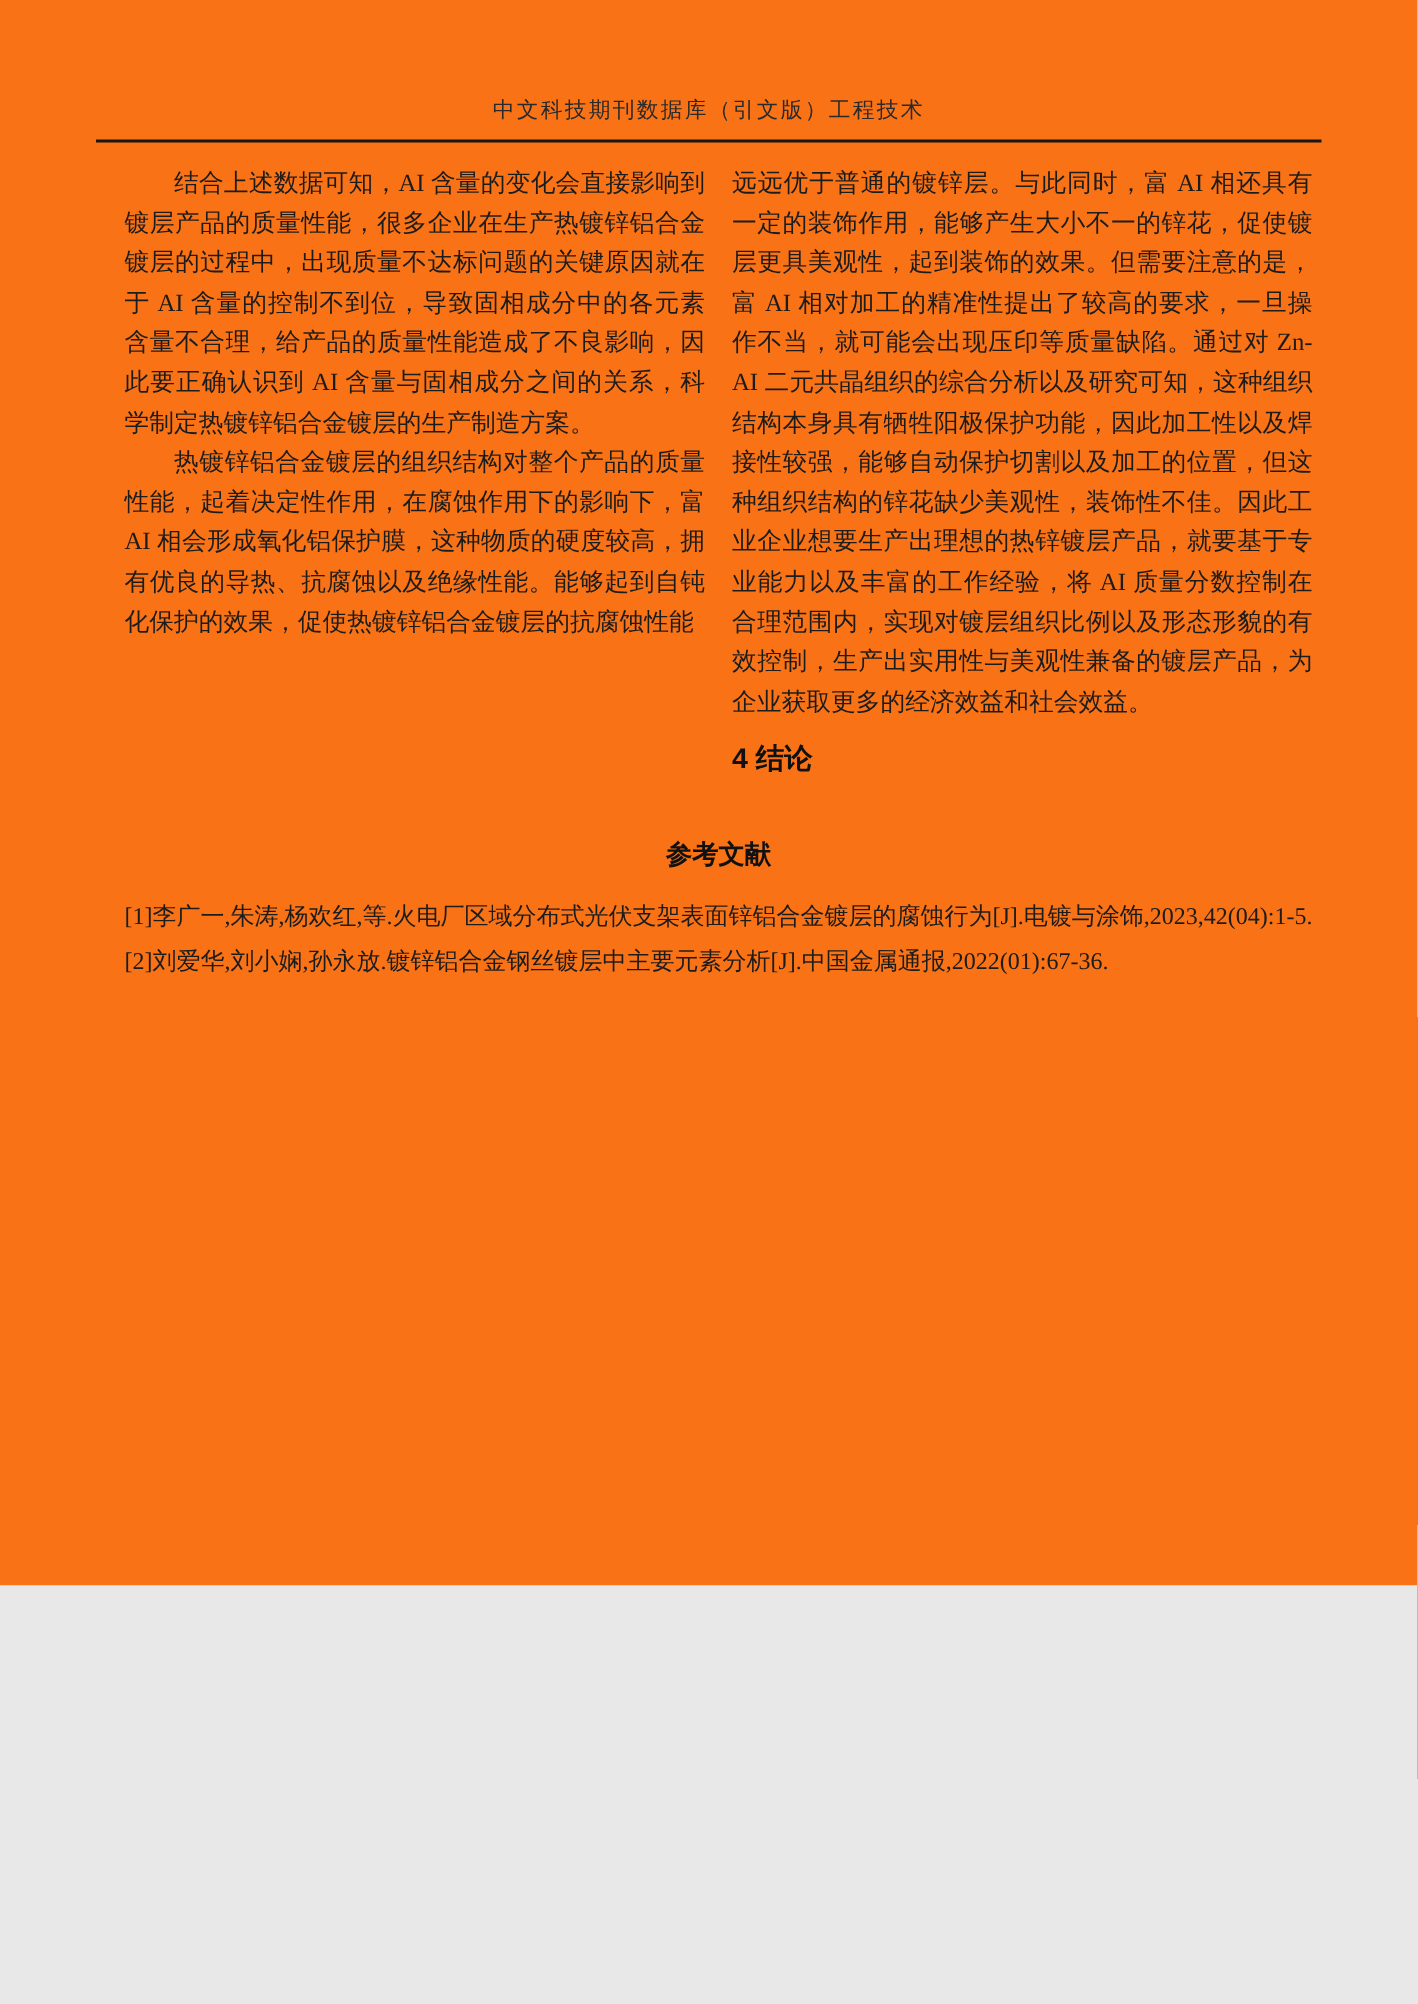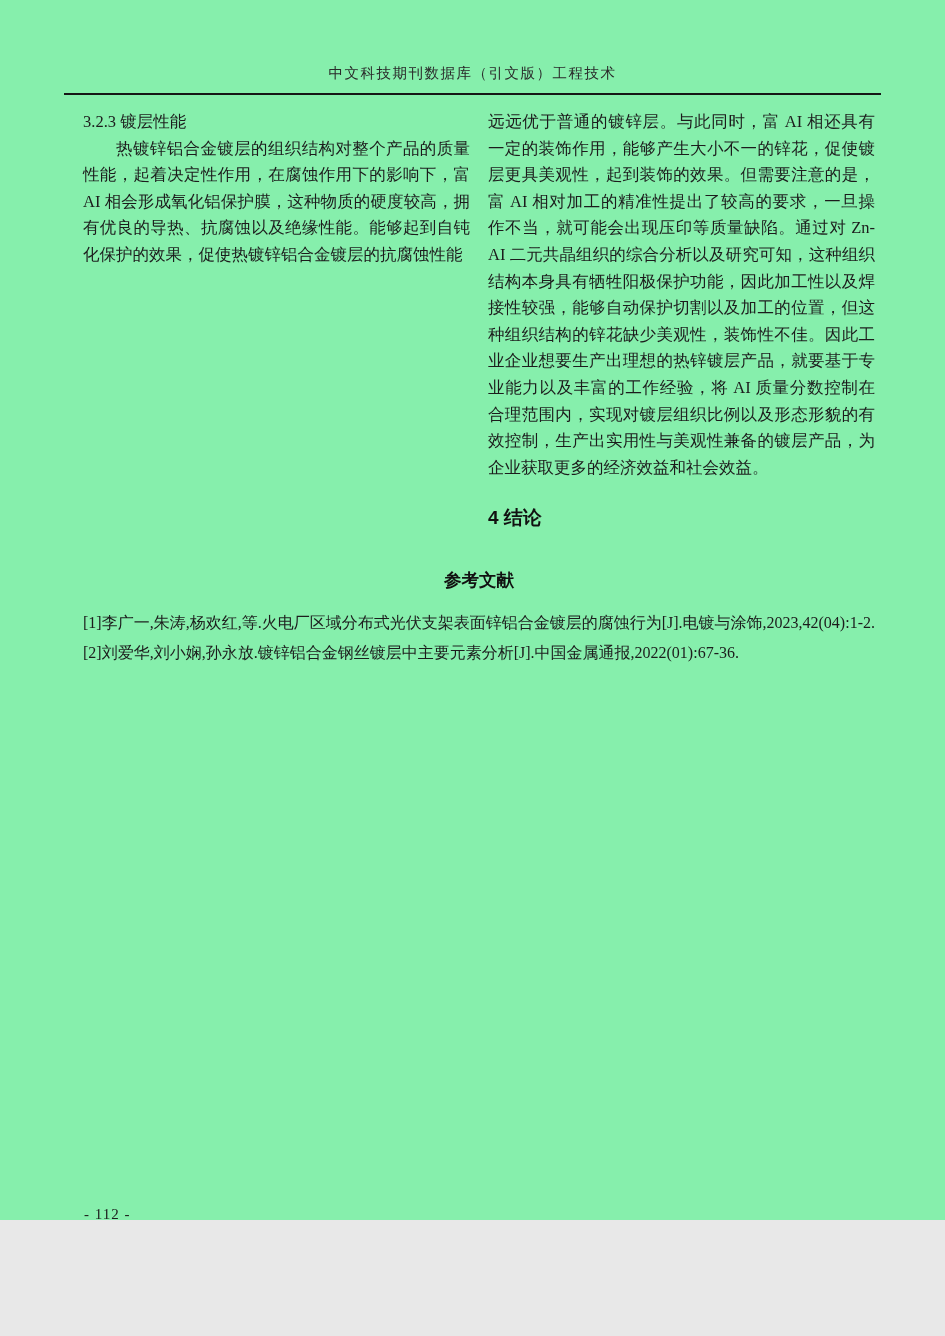--- a/index.html
+++ b/index.html
@@ -1,20 +1,20 @@
 <!DOCTYPE html>
 <html><head>
 <meta charset="utf-8">
 <style>
   html, body { margin:0; padding:0; background:#e8e8e8; }
   .page {
     position:relative;
-    width:945px; height:1220px;
+    width:945px; height:1057px;
     margin:0 auto;
-    background:#86efac;
+    background:#f97316;
     font-family:"Liberation Serif","DejaVu Serif",serif;
     color:#1c1c1c;
     overflow:hidden;
   }
   .header-title {
     padding-top:64px;
     text-align:center;
     font-size:14.5px;
     letter-spacing:1.5px;
     color:#2a2a2a;
@@ -41,21 +41,21 @@
     font-size:16.5px;
     line-height:26.6px;
     font-weight:normal;
     margin:0;
   }
   .section-heading {
     font-family:"Liberation Sans","DejaVu Sans",sans-serif;
     font-weight:bold;
     font-size:19px;
     line-height:26px;
-    margin:24px 0 11px 0;
+    margin:13px 0 11px 0;
     color:#111;
   }
   .references {
     padding:26px 70px 0 83px;
   }
   .ref-heading {
     text-align:center;
     font-family:Liberation Serif, serif;
     font-weight:bold;
     font-size:17.5px;
@@ -82,32 +82,32 @@
 
 <div class="page">
 
   <div class="header-title">中文科技期刊数据库（引文版）工程技术</div>
 
   <div class="header-rule"></div>
 
   <div class="content">
 
     <div class="col">
-      <p class="subsection-heading">3.2.3 镀层性能</p>
+      <p class="indent">结合上述数据可知，AI 含量的变化会直接影响到镀层产品的质量性能，很多企业在生产热镀锌铝合金镀层的过程中，出现质量不达标问题的关键原因就在于 AI 含量的控制不到位，导致固相成分中的各元素含量不合理，给产品的质量性能造成了不良影响，因此要正确认识到 AI 含量与固相成分之间的关系，科学制定热镀锌铝合金镀层的生产制造方案。</p>
       <p class="indent">热镀锌铝合金镀层的组织结构对整个产品的质量性能，起着决定性作用，在腐蚀作用下的影响下，富 AI 相会形成氧化铝保护膜，这种物质的硬度较高，拥有优良的导热、抗腐蚀以及绝缘性能。能够起到自钝化保护的效果，促使热镀锌铝合金镀层的抗腐蚀性能</p>
     </div>
 
     <div class="col">
       <p>远远优于普通的镀锌层。与此同时，富 AI 相还具有一定的装饰作用，能够产生大小不一的锌花，促使镀层更具美观性，起到装饰的效果。但需要注意的是，富 AI 相对加工的精准性提出了较高的要求，一旦操作不当，就可能会出现压印等质量缺陷。通过对 Zn-AI 二元共晶组织的综合分析以及研究可知，这种组织结构本身具有牺牲阳极保护功能，因此加工性以及焊接性较强，能够自动保护切割以及加工的位置，但这种组织结构的锌花缺少美观性，装饰性不佳。因此工业企业想要生产出理想的热锌镀层产品，就要基于专业能力以及丰富的工作经验，将 AI 质量分数控制在合理范围内，实现对镀层组织比例以及形态形貌的有效控制，生产出实用性与美观性兼备的镀层产品，为企业获取更多的经济效益和社会效益。</p>
       <h2 class="section-heading">4 结论</h2>
     </div>
 
   </div>
 
   <div class="references">
     <h3 class="ref-heading">参考文献</h3>
-    <p class="ref-item">[1]李广一,朱涛,杨欢红,等.火电厂区域分布式光伏支架表面锌铝合金镀层的腐蚀行为[J].电镀与涂饰,2023,42(04):1-2.</p>
+    <p class="ref-item">[1]李广一,朱涛,杨欢红,等.火电厂区域分布式光伏支架表面锌铝合金镀层的腐蚀行为[J].电镀与涂饰,2023,42(04):1-5.</p>
     <p class="ref-item">[2]刘爱华,刘小娴,孙永放.镀锌铝合金钢丝镀层中主要元素分析[J].中国金属通报,2022(01):67-36.</p>
   </div>
 
   <div class="page-number">- 112 -</div>
 
 </div>
 
 </body></html>

